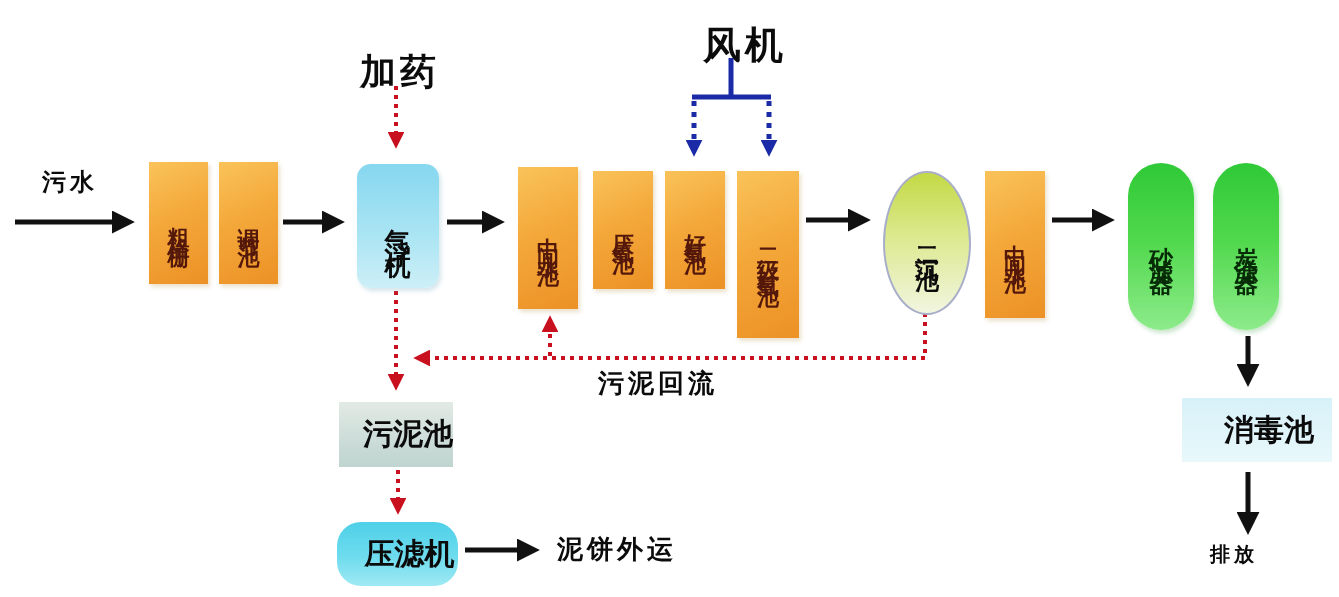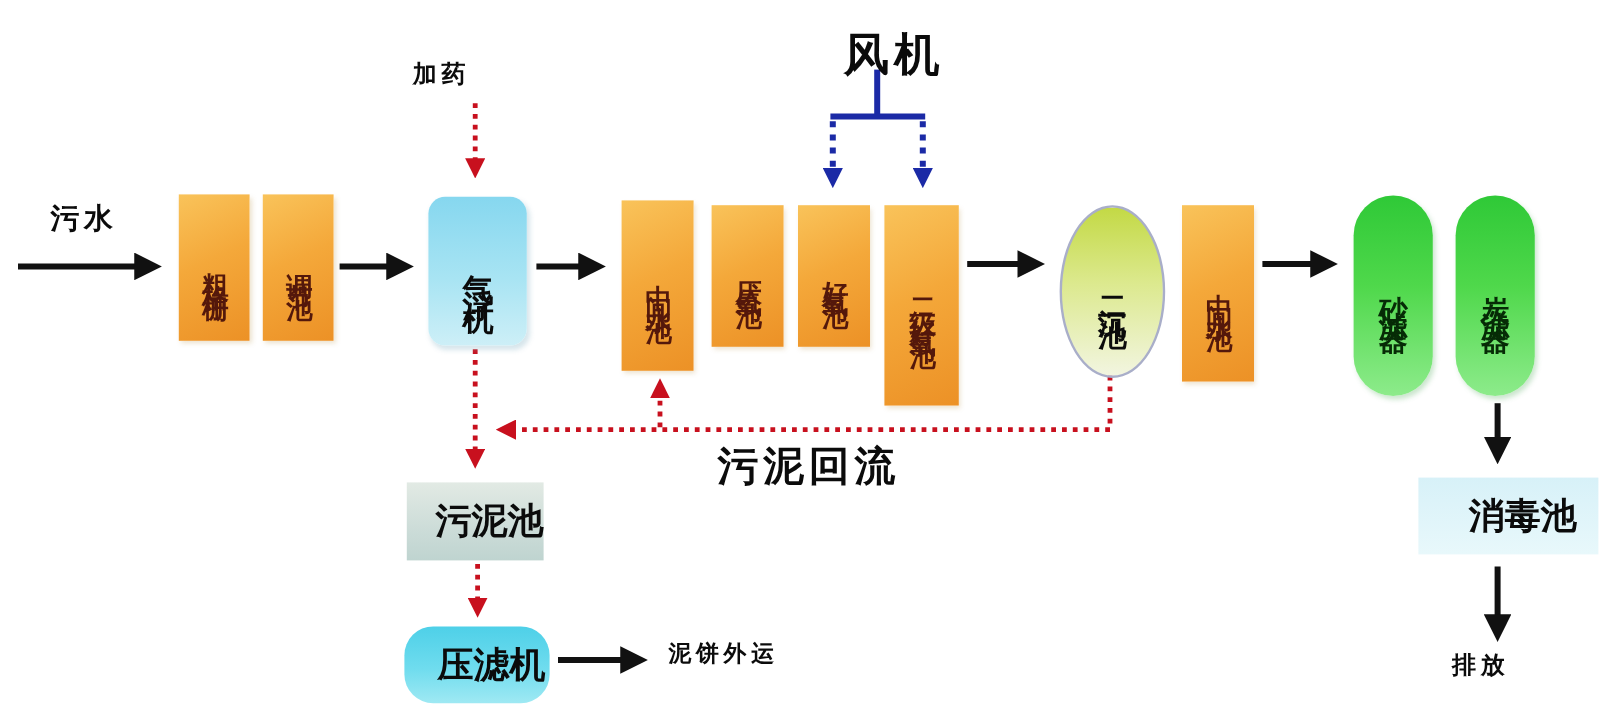--- a/index.html
+++ b/index.html
@@ -142,23 +142,23 @@
   <div class="node silver" style="left:339px;top:402px;width:114px;height:65px">
     <span class="htext">污泥池</span>
   </div>
 
   <div class="node cyan-box" style="left:337px;top:522px;width:121px;height:64px">
     <span class="htext">压滤机</span>
   </div>
 
   <div class="flabel" style="left:42px;top:166px;font-size:24px">污水</div>
 
-  <div class="flabel" style="left:344px;top:48px;font-size:20px">加药</div>
+  <div class="flabel" style="left:360px;top:48px;font-size:36px">加药</div>
 
   <div class="flabel" style="left:703px;top:20px;font-size:38px">风机</div>
 
-  <div class="flabel" style="left:598px;top:366px;font-size:34px">污泥回流</div>
+  <div class="flabel" style="left:598px;top:366px;font-size:26px">污泥回流</div>
 
-  <div class="flabel" style="left:557px;top:532px;font-size:19px">泥饼外运</div>
+  <div class="flabel" style="left:557px;top:532px;font-size:26px">泥饼外运</div>
 
   <div class="flabel" style="left:1210px;top:541px;font-size:20px">排放</div>
 
 </div>
 
 </body></html>

